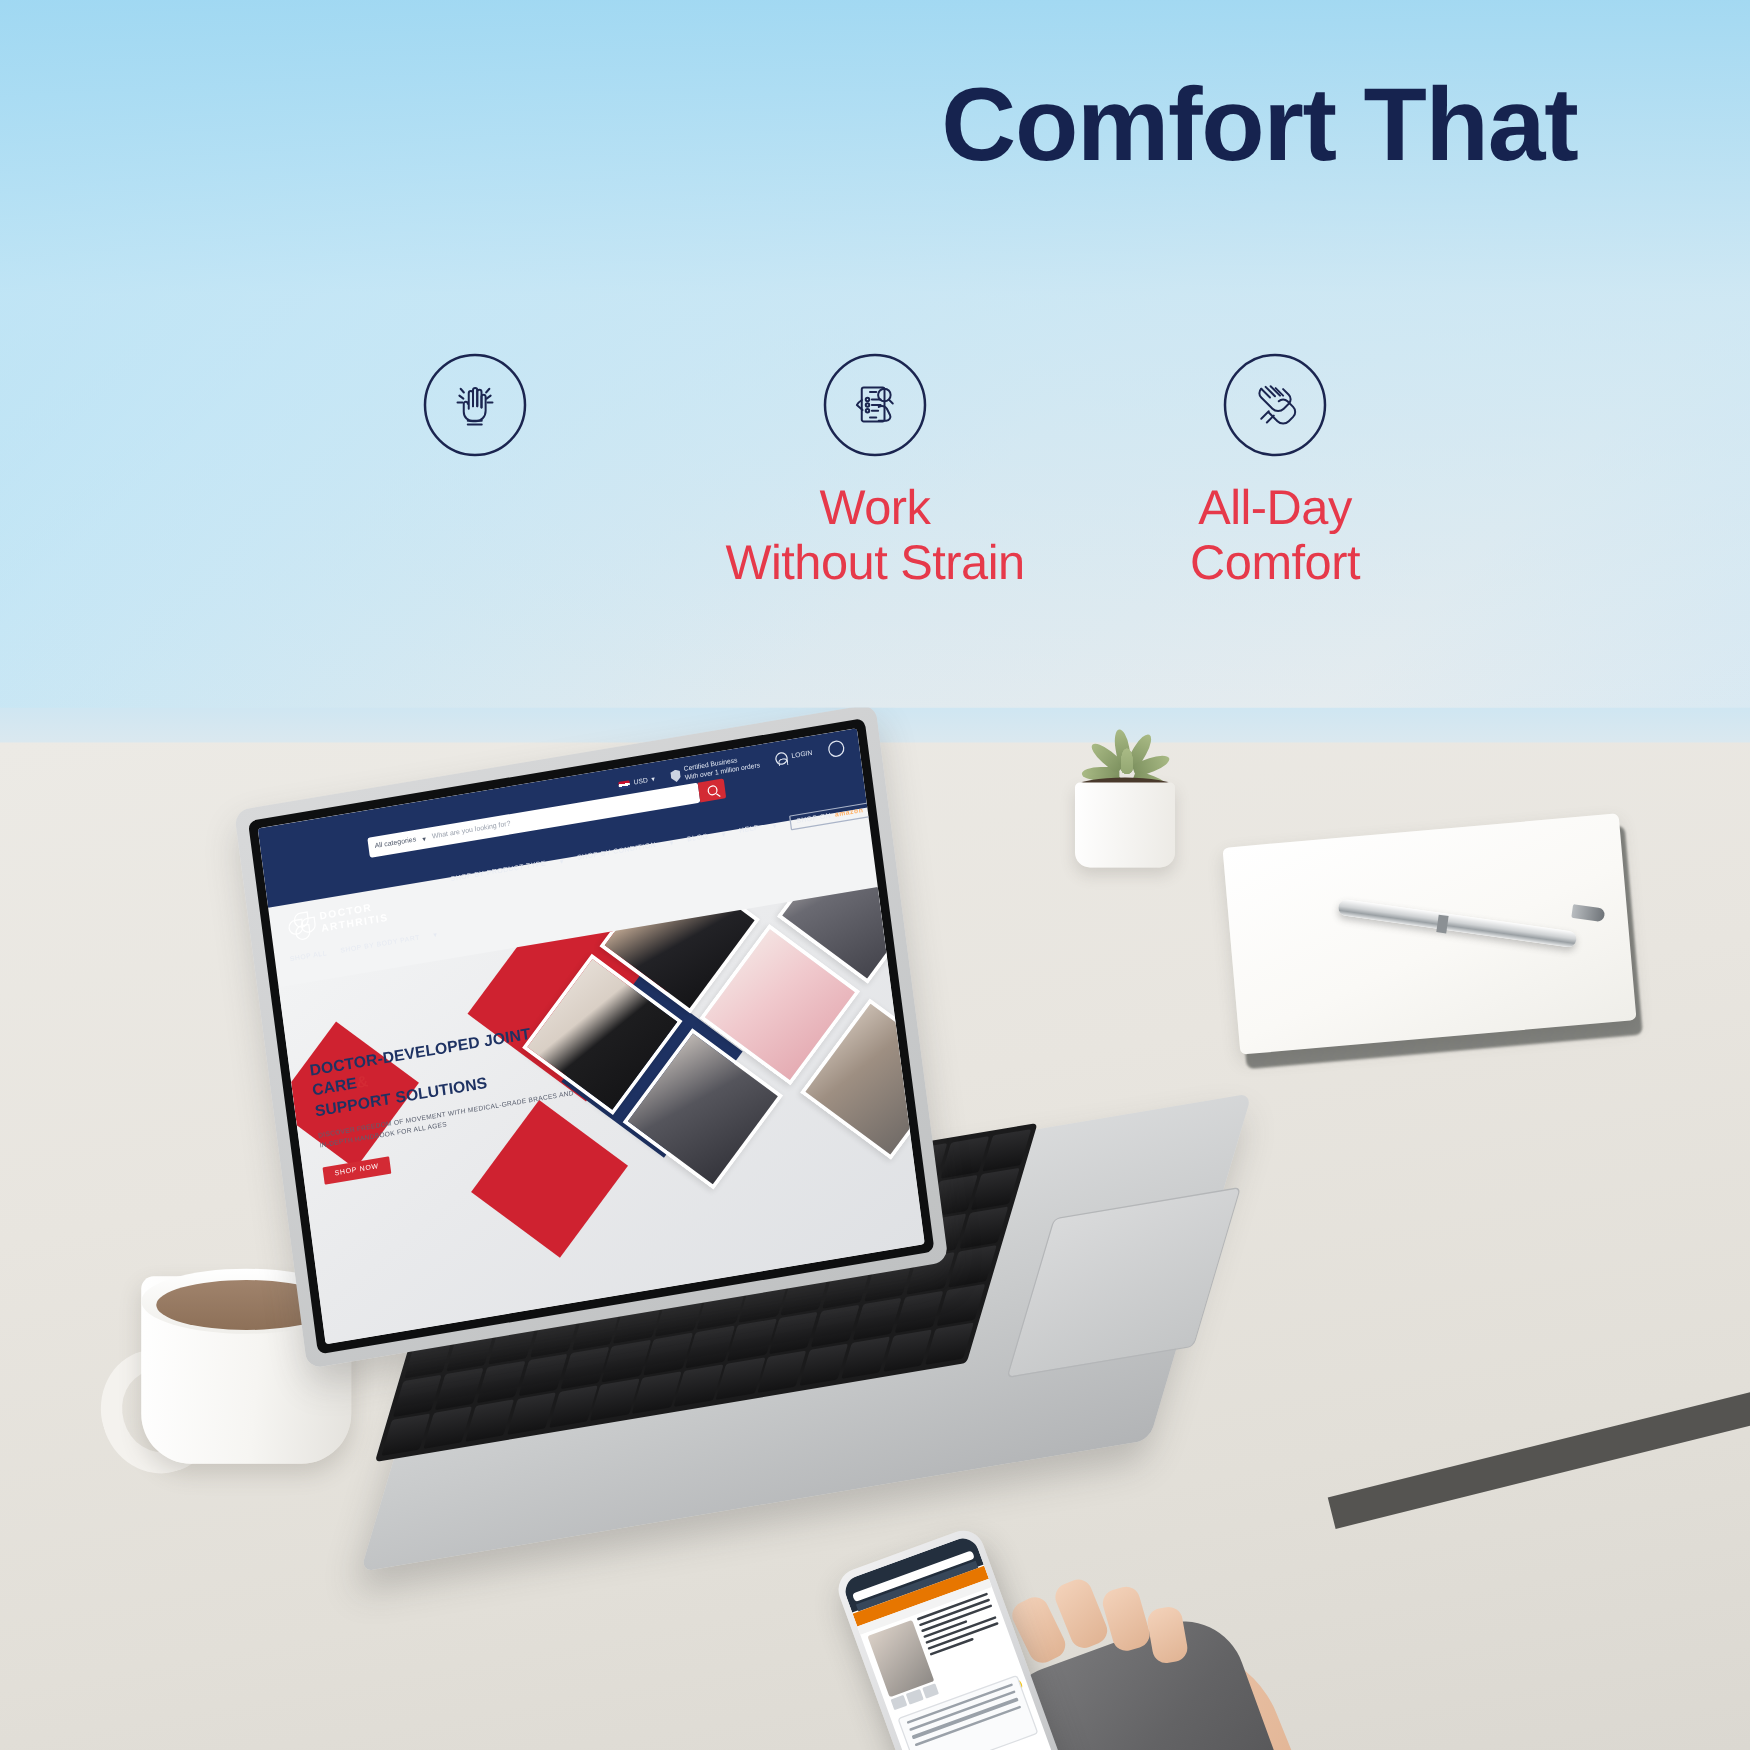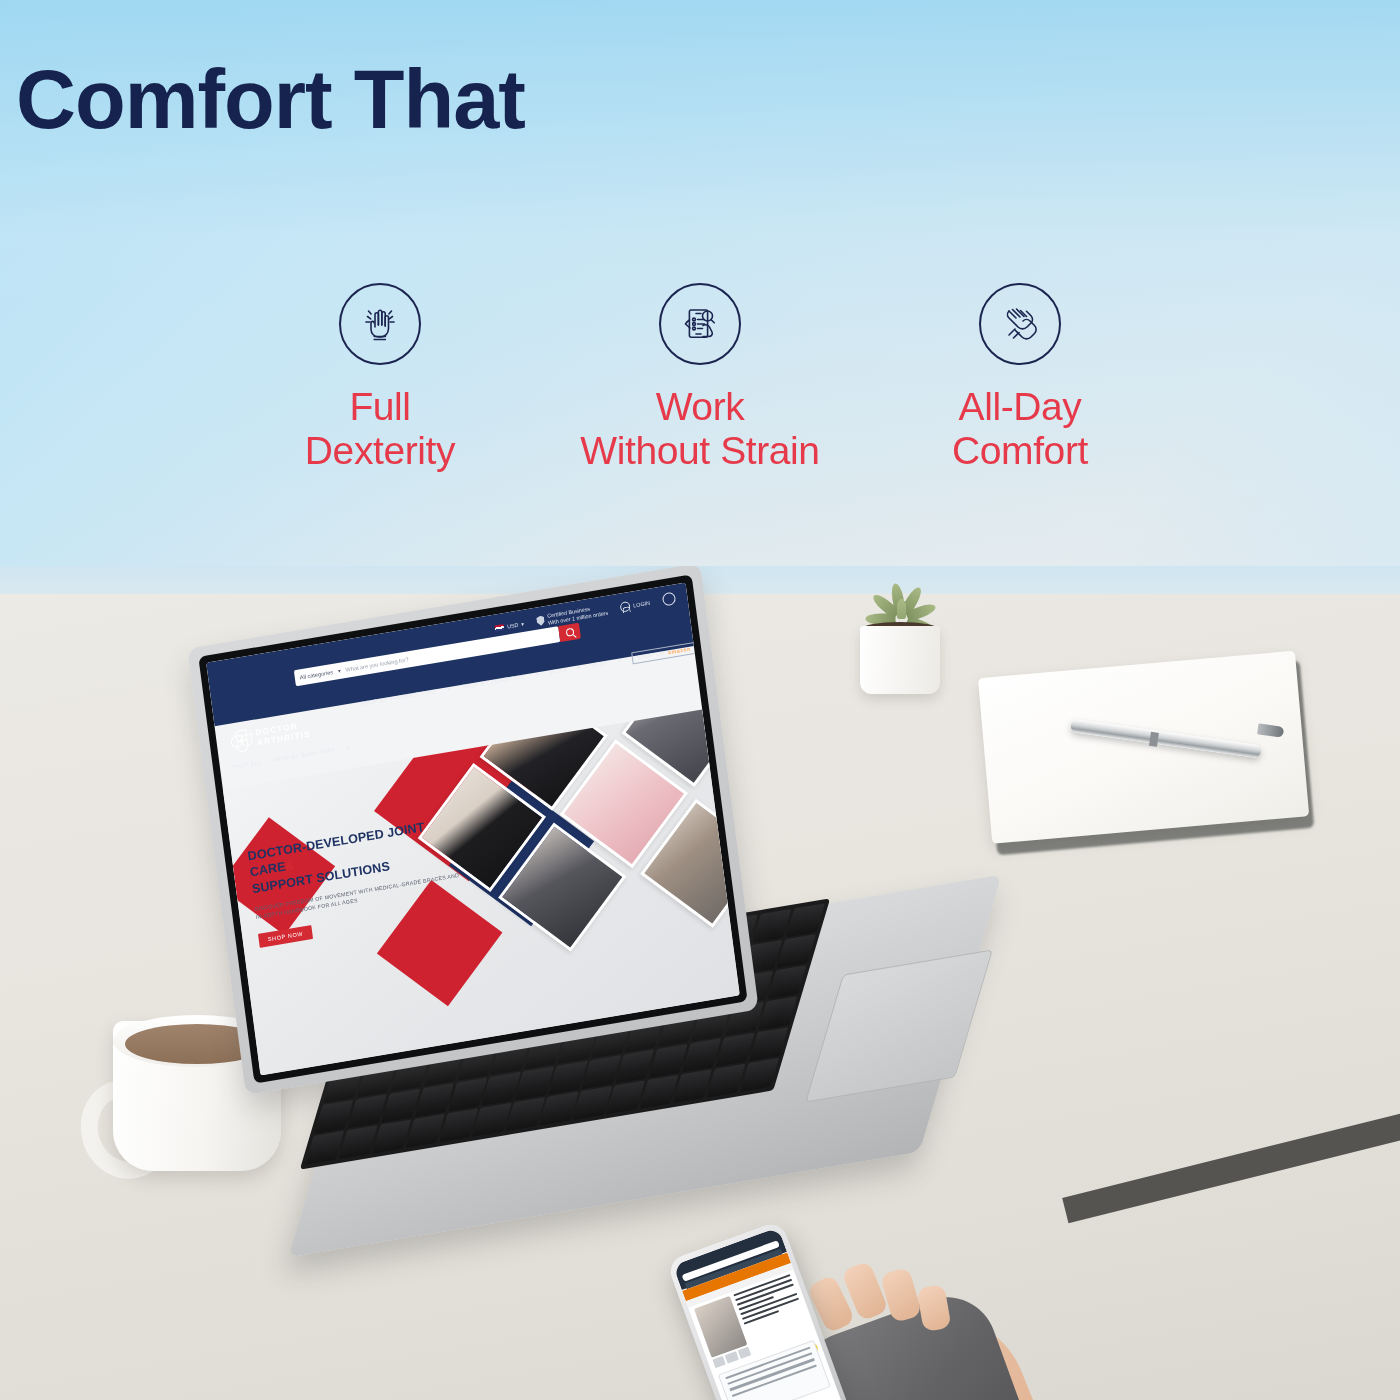--- a/index.html
+++ b/index.html
@@ -12,21 +12,21 @@
     position:absolute;inset:0;width:1400px;height:1400px;overflow:hidden;
     background:#e9eef0;
   }
   
   .bg-base{position:absolute;inset:0;
     background:linear-gradient(135deg,#a8dcf2 0%,#c5e6f5 18%,#e2eaee 42%,#e8ecee 58%,#cfe7f6 82%,#a9dcf3 100%);}
   .bg-topglow{position:absolute;left:0;top:0;width:100%;height:620px;
     background:linear-gradient(180deg,rgba(160,216,242,.95) 0%,rgba(196,230,246,.70) 38%,rgba(230,238,242,.05) 100%);}
 
   
-  .headline{position:absolute;left:16px;top:58px;width:1260px;text-align:left;
+  .headline{position:absolute;left:2px;top:58px;width:1260px;text-align:right;
     color:#16234f;font-weight:bold;letter-spacing:-1px;line-height:1.02;
     font-size:83px;}
   .headline .l2{display:block;margin-top:6px;}
   .headline em{font-style:italic;color:#ee3342;font-weight:bold;letter-spacing:-1.5px;}
 
   
   .features{position:absolute;left:0;top:283px;width:1400px;display:flex;
     justify-content:center;align-items:flex-start;gap:0;}
   .feature{width:300px;display:flex;flex-direction:column;align-items:center;}
   .feature.wide{width:340px;}
@@ -227,24 +227,20 @@
           <path d="M17.2 35.5 h11.2"></path>
             <path d="M17.2 38.5 h11.2"></path>
           <path d="M10.5 15.5 l3.2 2.4"></path>
             <path d="M9 21 h4"></path>
             <path d="M11.5 10 l2.6 3"></path>
           <path d="M35.5 15.5 l-3.2 2.4"></path>
             <path d="M37 21 h-4"></path>
             <path d="M34.5 10 l-2.6 3"></path>
         </svg>
       </div>
-      <div class="flabel">
-        <span>Full</span><br>
-        <span>Dexterity</span>
-      </div>
     </div>
 
     <div class="feature wide">
       <div class="fi-circle">
         <svg width="46" height="46" viewBox="0 0 46 46" fill="none" stroke="#1b2550" stroke-width="1.6" stroke-linecap="round" stroke-linejoin="round">
           <path d="M14 9 h15 a1.6 1.6 0 0 1 1.6 1.6 v24 a1.6 1.6 0 0 1-1.6 1.6 h-15 a1.6 1.6 0 0 1-1.6-1.6 v-24 A1.6 1.6 0 0 1 14 9Z"></path>
           <path d="M19 12.5 h5"></path>
             <path d="M19 33 h5"></path>
           <circle cx="17" cy="18.5" r="1.4"></circle>
             <path d="M20.5 18.5 h7"></path>

